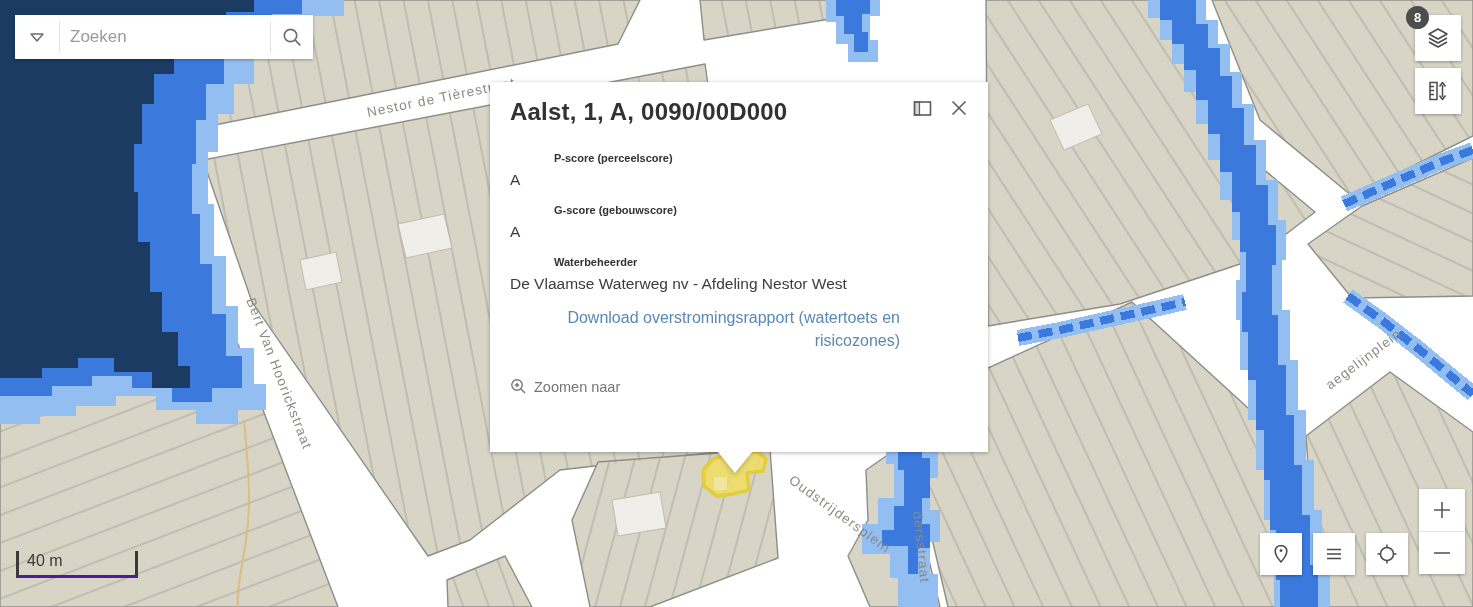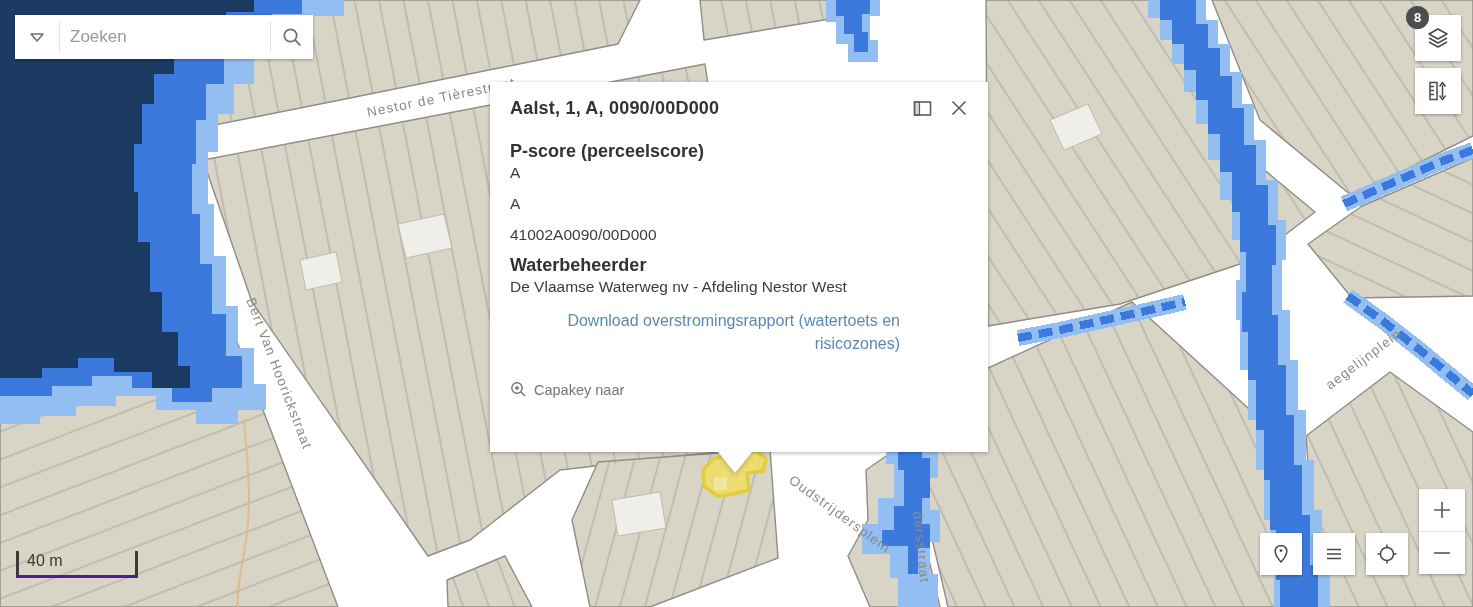--- a/index.html
+++ b/index.html
@@ -50,26 +50,26 @@
     border-left:3px solid #3a3a3a;border-right:3px solid #3a3a3a;border-bottom:3px solid #4c1d95;
   }
   #scalebar .lbl{font-size:16px;color:#3a3a3a;padding:1px 0 0 8px;}
   
   #popup{
     position:absolute;left:490px;top:82px;width:498px;height:370px;background:#fff;
     box-shadow:0 1px 4px rgba(0,0,0,.3);box-sizing:border-box;padding:16px 20px 14px 20px;
     color:#323232;
   }
   #popup .hdr{display:flex;align-items:flex-start;}
-  #popup .title{font-size:18px;font-weight:bold;flex:1;letter-spacing:.2px;}
+  #popup .title{font-size:24px;font-weight:bold;flex:1;letter-spacing:.2px;}
   #popup .hicons{display:flex;gap:18px;align-items:center;margin-top:1px;}
   #popup .hicons span{cursor:pointer;display:flex;}
   #popup .fields{margin-top:22px;}
   .fld{margin-bottom:10px;}
-  .fld .flabel{font-weight:bold;font-size:18px;line-height:21px;}
+  .fld .flabel{font-weight:bold;font-size:11px;line-height:21px;margin-left:44px;}
   .fld .fvalue{font-size:15.5px;line-height:21px;color:#3c3c3c;}
   #popup .link{
     display:block;margin-top:12px;width:390px;font-size:16px;line-height:23px;
     color:#5a88b4;text-decoration:none;cursor:pointer;text-align:right;
   }
   #popup .footer{
     margin-top:26px;display:flex;align-items:center;gap:7px;color:#757575;
     font-size:14.5px;cursor:pointer;width:fit-content;
   }
   #pointer{
@@ -236,40 +236,40 @@
       </span>
     </div>
   </div>
 
   <div class="fields">
     <div class="fld">
       <div class="flabel">P-score (perceelscore)</div>
       <div class="fvalue">A</div>
     </div>
     <div class="fld">
+      <div class="flabel">G-score (gebouwscore)</div>
       <div class="fvalue">A</div>
     </div>
     <div class="fld">
-      <div class="fvalue">41002A0090/00D000</div>
     </div>
     <div class="fld">
       <div class="flabel">Waterbeheerder</div>
       <div class="fvalue">De Vlaamse Waterweg nv - Afdeling Nestor West</div>
     </div>
   </div>
 
   <a class="link">Download overstromingsrapport (watertoets en risicozones)</a>
 
   <div class="footer">
     <svg width="17" height="17" viewBox="0 0 17 17">
       <circle cx="7" cy="7" r="5.2" fill="none" stroke="#757575" stroke-width="1.4"></circle>
       <path d="M7,4.8 V9.2 M4.8,7 H9.2" stroke="#757575" stroke-width="1.4"></path>
       <path d="M10.8,10.8 L15,15" stroke="#757575" stroke-width="1.4"></path>
     </svg>
-    <span>Capakey naar</span>
+    <span>Zoomen naar</span>
   </div>
 
   <div id="pointer"></div>
 </div>
 
 <div id="scalebar">
   <div class="lbl">40 m</div>
 </div>
 
 <div id="pin-btn" class="wbtn shadowed">

